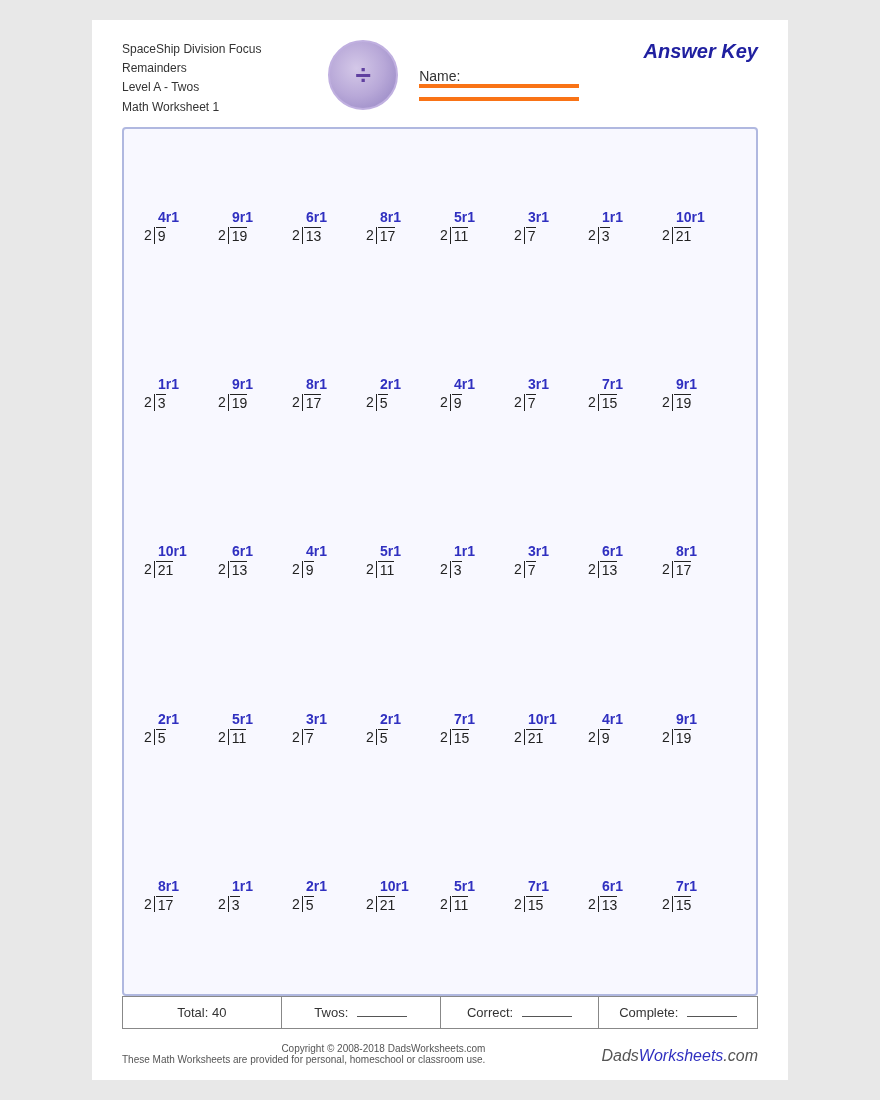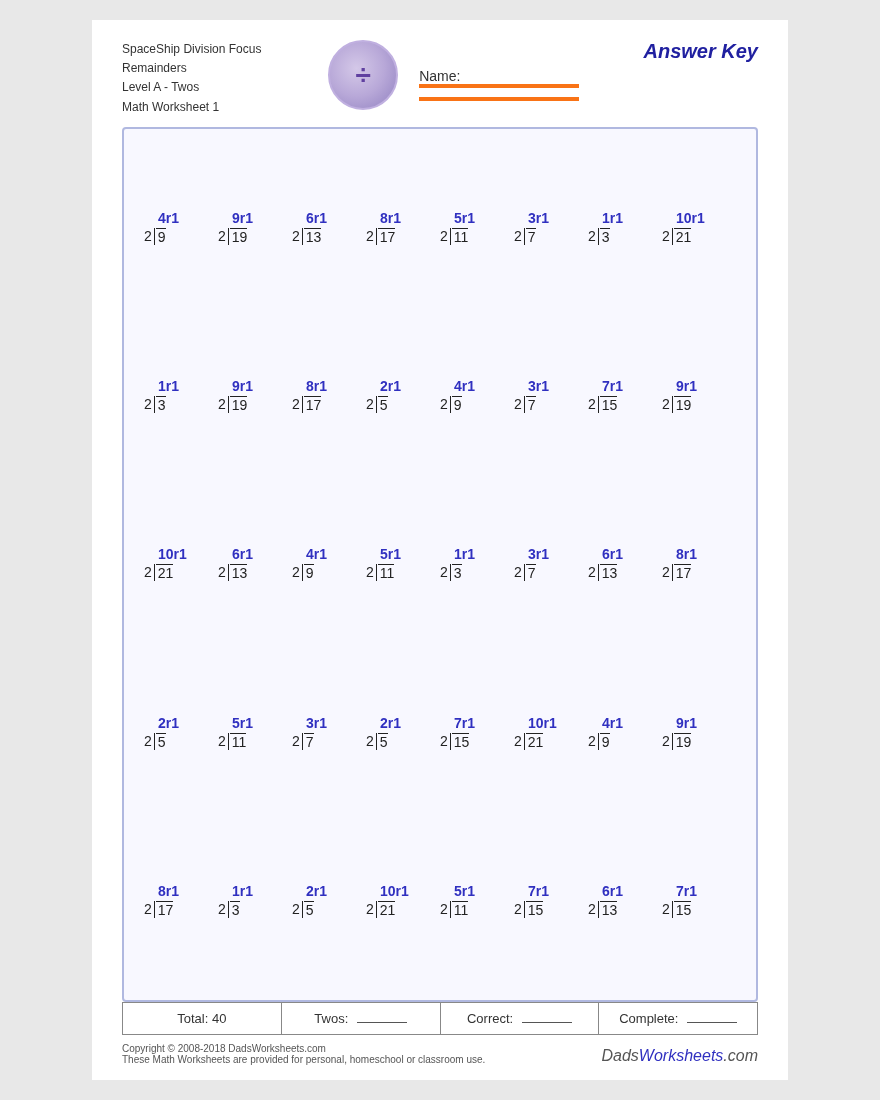--- a/index.html
+++ b/index.html
@@ -142,24 +142,25 @@
     }
     .footer-box .line {
       border-bottom: 1px solid #555;
       display: inline-block;
       width: 50px;
       margin-left: 5px;
     }
     .copyright {
       font-size: 10px;
       color: #555;
-      margin-top: 8px;
+      margin-top: 14px;
       display: flex;
       justify-content: space-between;
       align-items: flex-end;
+      text-align: right;
     }
     .dads-logo {
       font-size: 16px;
       font-weight: normal;
       font-style: italic;
     }
     .dads-logo .dads {
       color: #555;
     }
     .dads-logo .worksheets {

